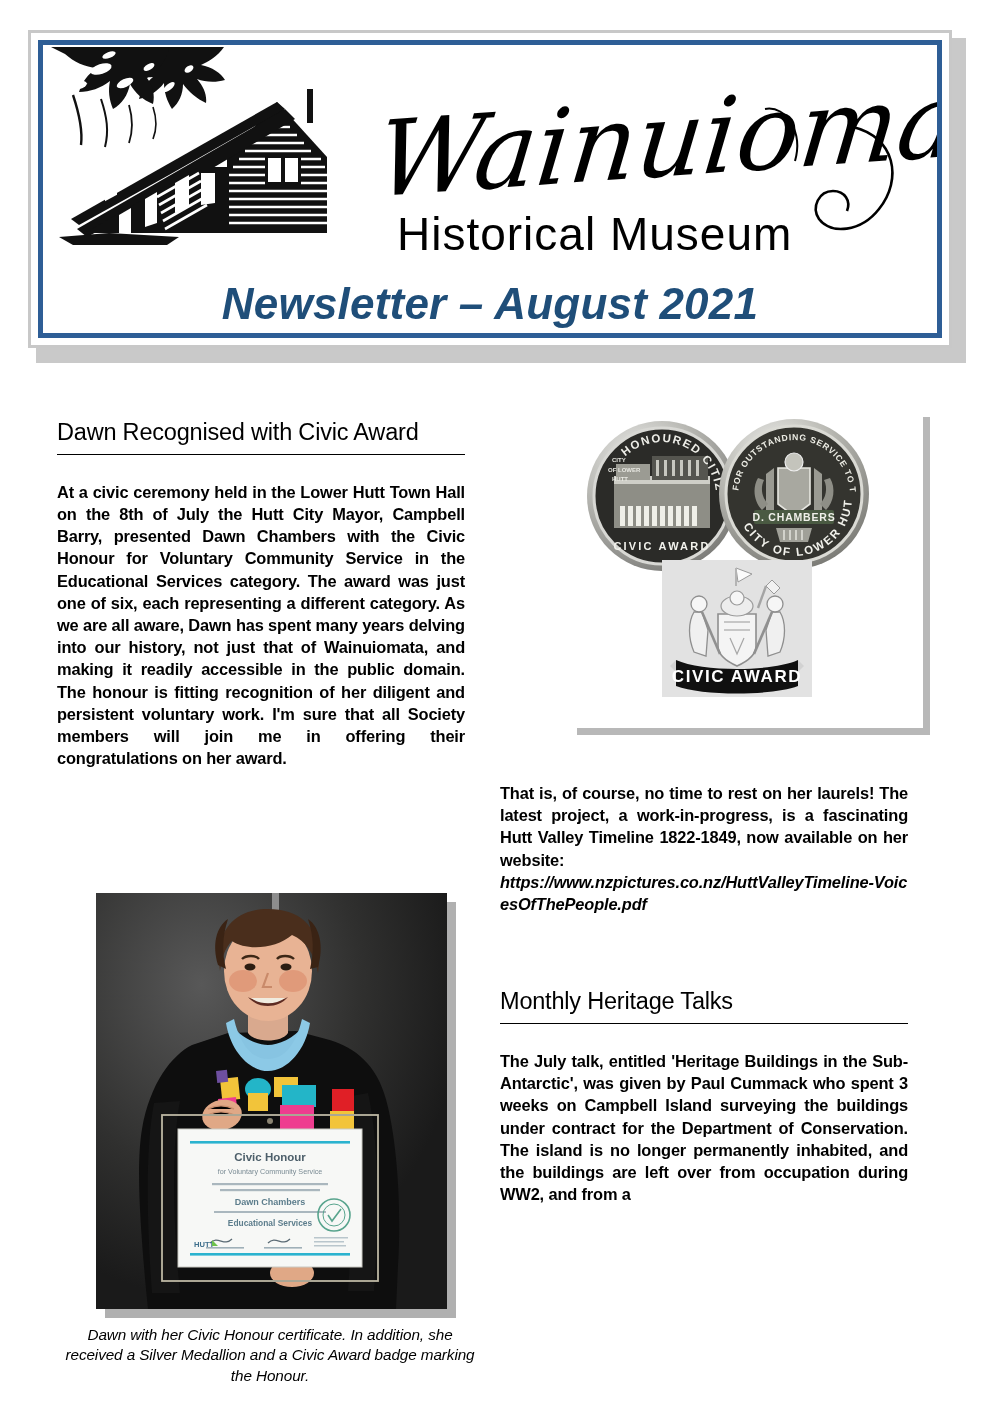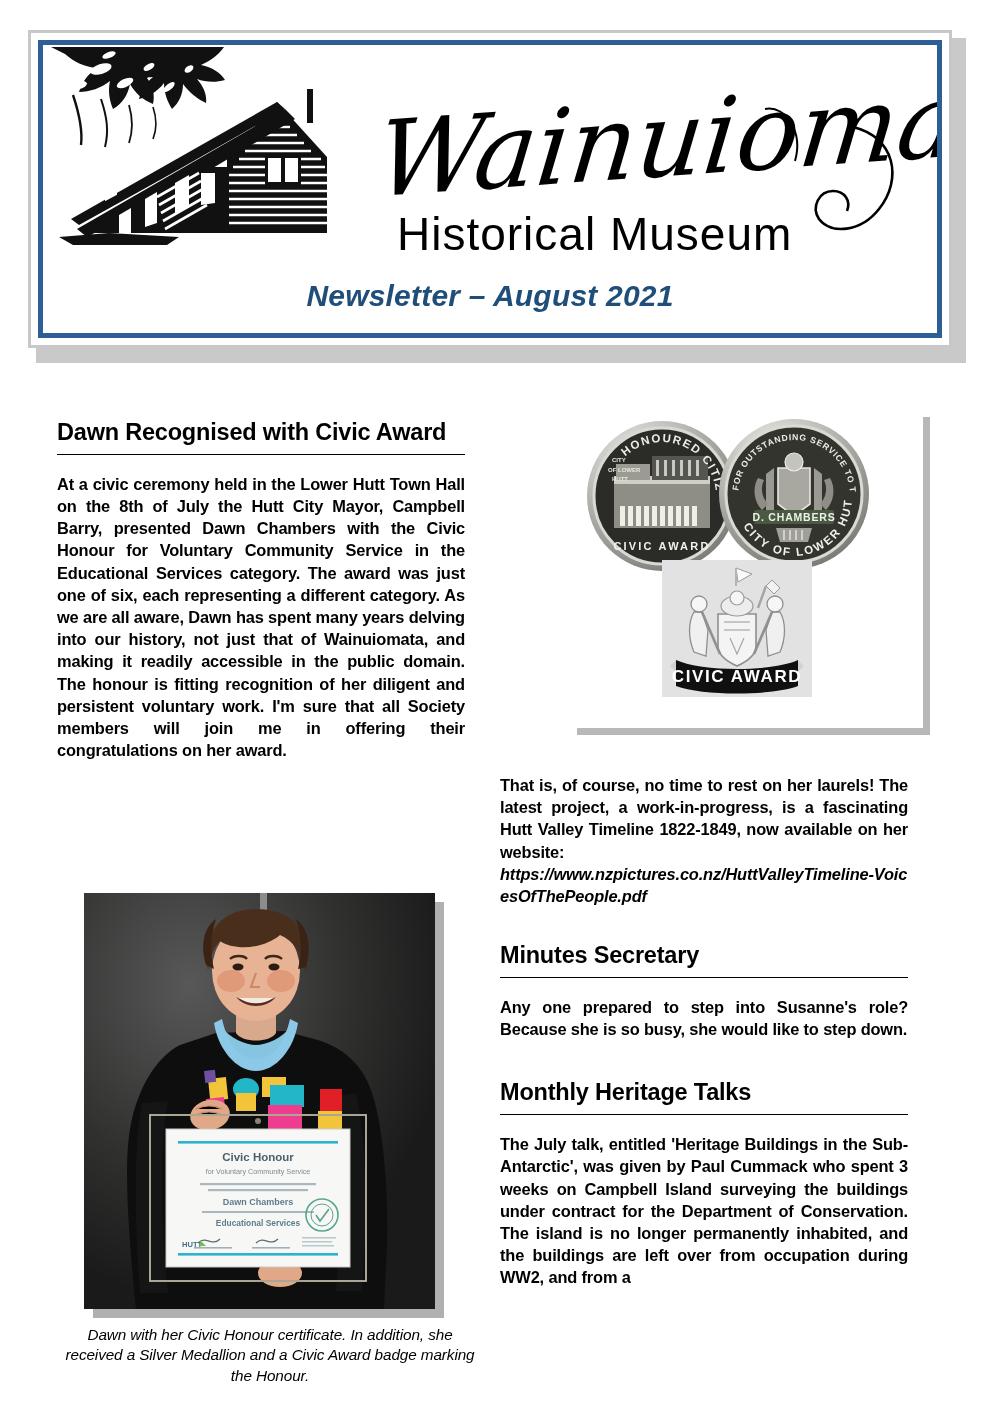--- a/index.html
+++ b/index.html
@@ -71,21 +71,21 @@
   }
   .wordmark svg { display: block; width: 100%; height: 100%; }
 
   .newsletter-title {
     position: absolute;
     left: 0;
     right: 0;
     top: 234px;
     text-align: center;
     font-family: "Liberation Sans", sans-serif;
-    font-size: 30px;
+    font-size: 44px;
     font-weight: bold;
     font-style: italic;
     color: #1f4e79;
     letter-spacing: 0.2px;
   }
 
   
   .col-left {
     position: absolute;
     left: 57px;
@@ -95,34 +95,34 @@
   .col-right {
     position: absolute;
     left: 500px;
     top: 408px;
     width: 408px;
   }
 
   h2.section-head {
     font-family: "Liberation Sans", sans-serif;
     font-size: 23.5px;
-    font-weight: bold;
+    font-weight: normal;
     line-height: 1.22;
     margin: 0 0 6px 0;
     padding: 0 0 7px 0;
     border-bottom: 1.6px solid #000000;
     letter-spacing: -0.2px;
   }
   p.body-text {
     font-family: "Liberation Sans", sans-serif;
     font-size: 16.4px;
     font-weight: bold;
     line-height: 1.355;
     text-align: justify;
-    margin: 18px 0 0 0;
+    margin: 26px 0 0 0;
     letter-spacing: -0.15px;
     word-spacing: 0px;
   }
   p.body-text.tight { margin-top: 16px; font-style: italic; }
 
   .url-line {
     display: block;
     word-break: break-all;
   }
 
@@ -159,21 +159,21 @@
     width: 150px;
     height: 137px;
     background: #e4e4e4;
     overflow: hidden;
   }
   .badge-img svg { display:block; width:100%; height:100%; }
 
   
   .photo-block {
     position: absolute;
-    left: 84px;
+    left: 96px;
     top: 893px;
     width: 360px;
     height: 322px;
   }
   .photo-shadow {
     position: absolute;
     left: 9px; top: 9px;
     width: 351px; height: 416px;
     background: #b0b0b0;
   }
@@ -435,22 +435,20 @@
 <div class="col-right">
   <div style="height:348px;"></div>
 
   <p class="body-text">That is, of course, no time to rest on her laurels! The latest project, a work-in-progress, is a fascinating Hutt Valley Timeline 1822-1849, now available on her website:</p>
   <p class="body-text tight" style="margin-top:0; text-align:left;">
     <span class="url-line">https://www.nzpictures.co.nz/HuttValleyTimeline-VoicesOfThePeople.pdf</span>
   </p>
 
   <div style="height:34px;"></div>
 
-  <h2 class="section-head">Minutes Secretary</h2>
-  <p class="body-text">Any one prepared to step into Susanne's role? Because she is so busy, she would like to step down.</p>
 
   <div style="height:38px;"></div>
 
   <h2 class="section-head">Monthly Heritage Talks</h2>
   <p class="body-text">The July talk, entitled 'Heritage Buildings in the Sub-Antarctic', was given by Paul Cummack who spent 3 weeks on Campbell Island surveying the buildings under contract for the Department of Conservation. The island is no longer permanently inhabited, and the buildings are left over from occupation during WW2, and from a</p>
 </div>
 
 <div class="photo-block">
   <div class="photo-shadow"></div>
   <div class="photo-frame">

